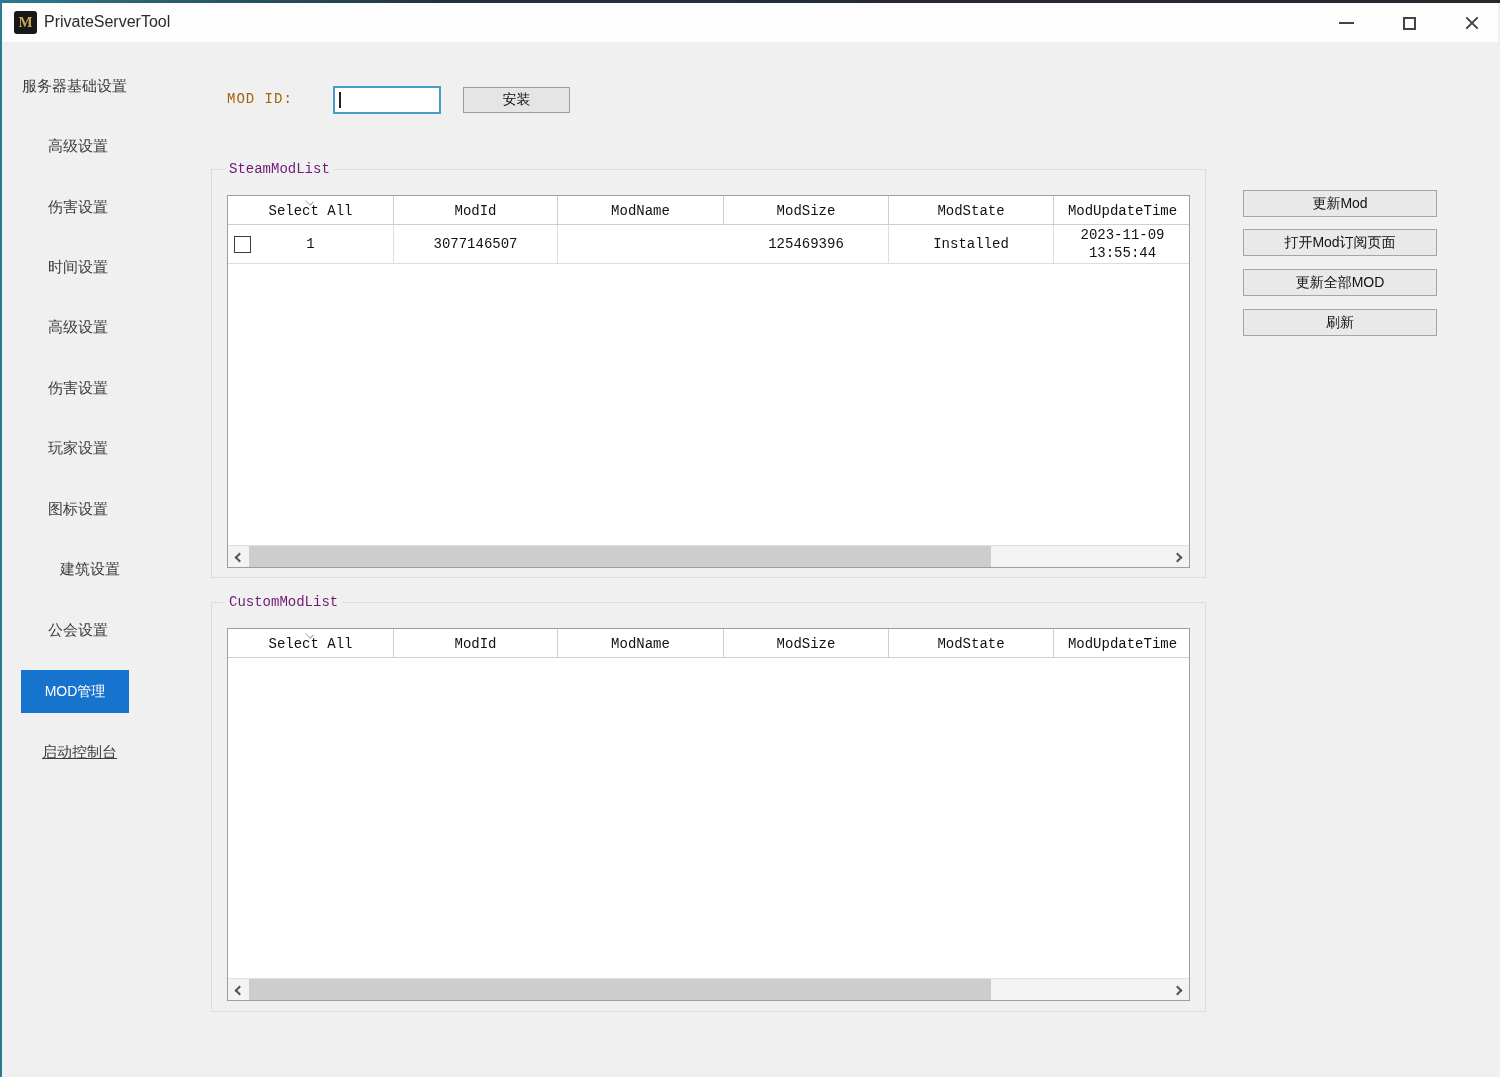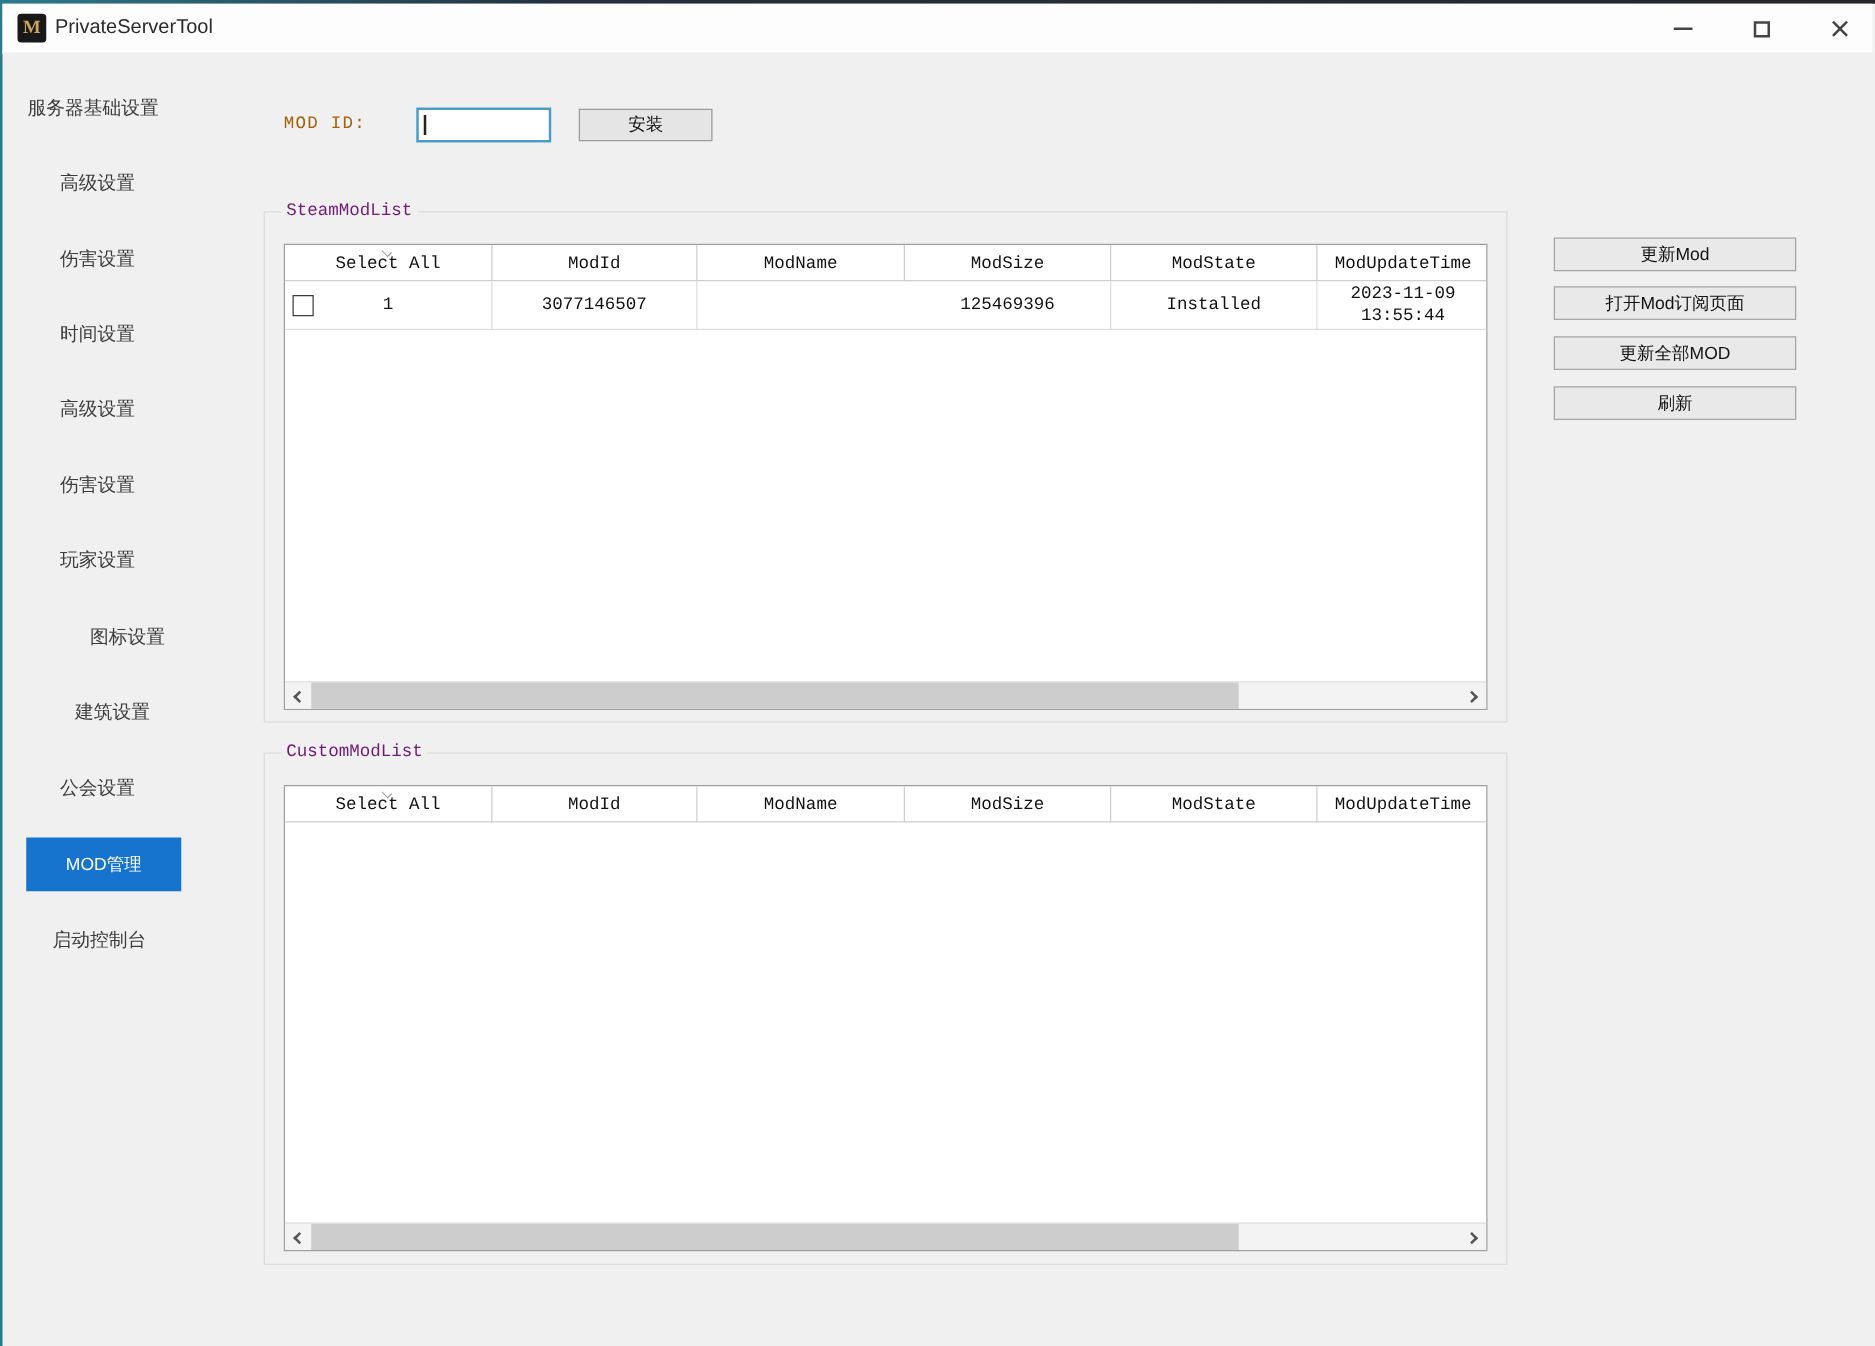--- a/index.html
+++ b/index.html
@@ -48,21 +48,21 @@
     content:""; position:absolute; left:7px; top:0; width:2px; height:16px; background:#444;
   }
   .glyph-close::before{ transform:rotate(45deg); }
   .glyph-close::after{ transform:rotate(-45deg); }
 
   
   .side-item{
     position:absolute; font-size:15px; color:#3c3c3c; white-space:nowrap; cursor:default;
   }
   .side-selected{
-    position:absolute; left:21px; top:670px; width:124px; height:43px;
+    position:absolute; left:21px; top:670px; width:108px; height:43px;
     background:#1673ce; color:#ffffff; font-size:14px;
     display:flex; align-items:center; justify-content:center;
   }
 
   
   .modid-label{ position:absolute; left:227px; top:91px; font-size:14px; color:#a16207; letter-spacing:1px; }
   .modid-input{
     position:absolute; left:333px; top:86px; width:108px; height:28px;
     border:2px solid #4a9cc7; background:#ffffff; outline:none;
     font-size:14px; padding:0 4px;
@@ -166,25 +166,25 @@
     </div>
 </div>
 
 <div class="side-item" style="left:22px; top:77px;">服务器基础设置</div>
 <div class="side-item" style="left:48px; top:137px;">高级设置</div>
 <div class="side-item" style="left:48px; top:198px;">伤害设置</div>
 <div class="side-item" style="left:48px; top:258px;">时间设置</div>
 <div class="side-item" style="left:48px; top:318px;">高级设置</div>
 <div class="side-item" style="left:48px; top:379px;">伤害设置</div>
 <div class="side-item" style="left:48px; top:439px;">玩家设置</div>
-<div class="side-item" style="left:48px; top:500px;margin-left:24px;">图标设置</div>
+<div class="side-item" style="left:48px; top:500px;">图标设置</div>
 <div class="side-item" style="left:60px; top:560px;">建筑设置</div>
 <div class="side-item" style="left:48px; top:621px;">公会设置</div>
 <div class="side-selected">MOD管理</div>
-<div class="side-item" style="left:42px; top:743px;">启动控制台</div>
+<div class="side-item" style="left:42px; top:743px;text-decoration:underline;">启动控制台</div>
 
 <div class="modid-label mono">MOD ID:</div>
 <input class="modid-input mono" type="text" value="" style="">
 <div class="text-caret"></div>
 <div class="install-btn">安装</div>
 
 <div class="groupbox group-steam">
   <div class="group-label mono">SteamModList</div>
   <div class="modtable">
     <div class="thead">

